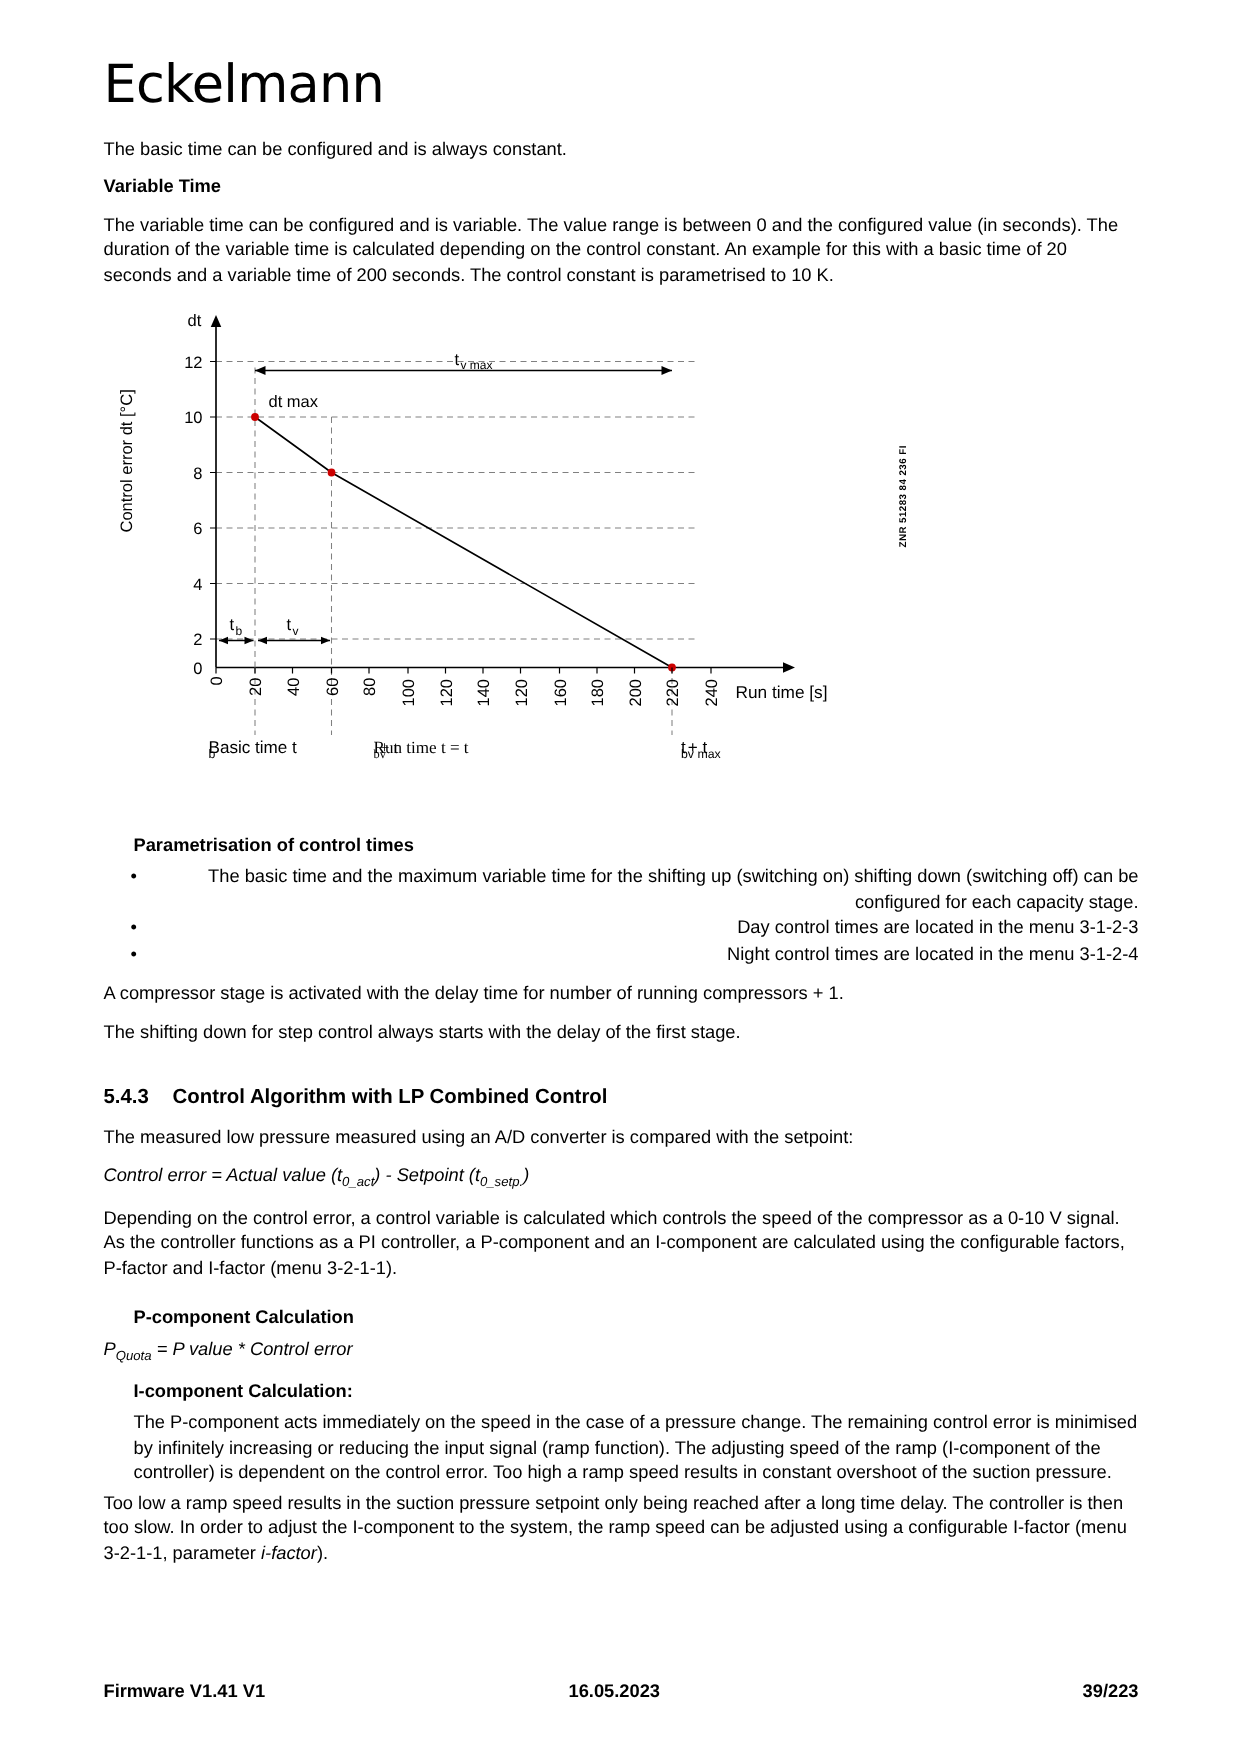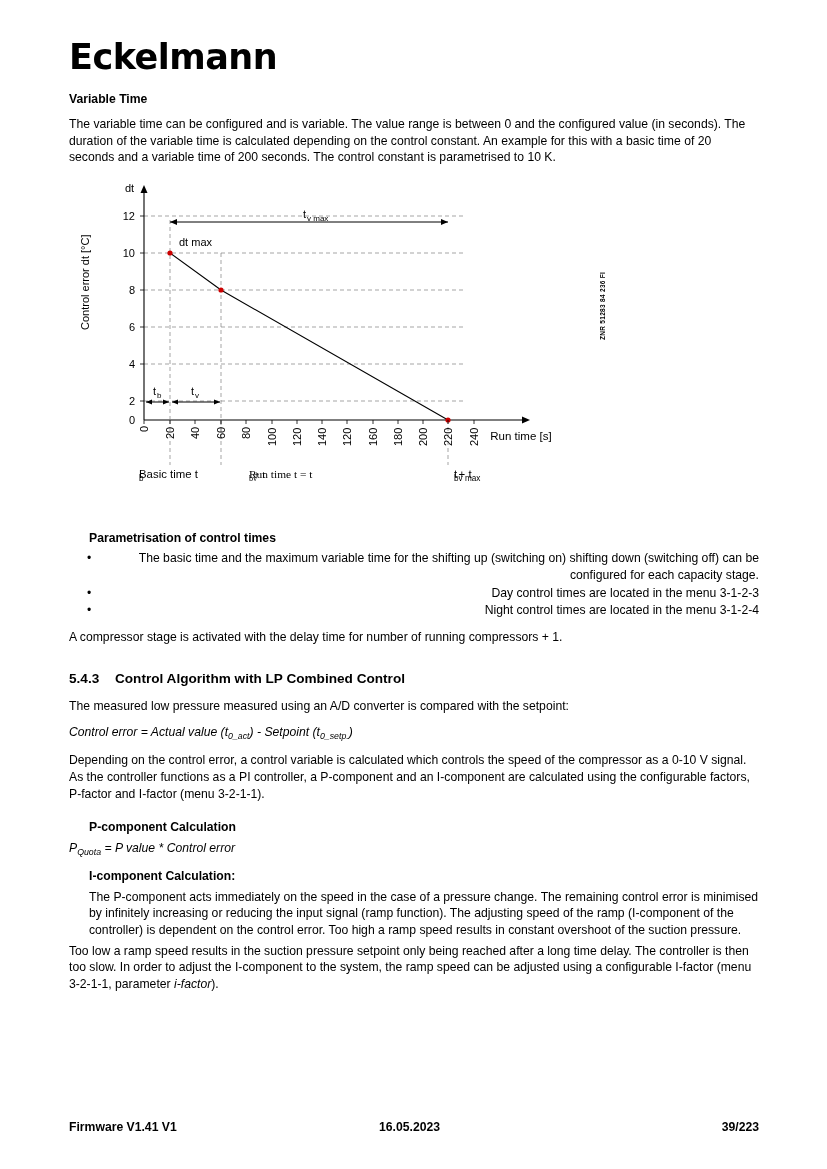--- a/index.html
+++ b/index.html
@@ -19,21 +19,21 @@
     overflow: hidden;
   }
   .content {
     position: absolute;
     left: 69px;
     top: 0;
     width: 690px;
   }
   .brand {
     font-family: "DejaVu Sans", sans-serif;
-    font-weight: bold;
+    font-weight: normal;
     font-size: 35px;
     letter-spacing: -0.5px;
     color: #000;
     margin-top: 38px;
     margin-bottom: 0;
     line-height: 1.1;
   }
   p {
     margin: 0 0 9px 0;
     font-size: 12.2px;
@@ -123,20 +123,21 @@
 <body>
 
 <div class="page">
 
   <div class="content">
 
     <div class="brand">Eckelmann</div>
 
     <div class="spacer-14"></div>
 
+    <p>The basic time can be configured and is always constant.</p>
 
     <p class="bold">Variable Time</p>
 
     <p>The variable time can be configured and is variable. The value range is between 0 and the configured value (in seconds). The duration of the variable time is calculated depending on the control constant. An example for this with a basic time of 20 seconds and a variable time of 200 seconds. The control constant is parametrised to 10 K.</p>
 
     <div class="chart-wrap">
 
       <div class="ylabel">Control error dt [°C]</div>
       <div class="sidecode">ZNR 51283 84 236 FI</div>
 
@@ -262,20 +263,21 @@
 
     <p class="bold tight">Parametrisation of control times</p>
 
     <ul class="bullets">
       <li>The basic time and the maximum variable time for the shifting up (switching on) shifting down (switching off) can be configured for each capacity stage.</li>
       <li>Day control times are located in the menu 3-1-2-3</li>
       <li>Night control times are located in the menu 3-1-2-4</li>
     </ul>
 
     <p>A compressor stage is activated with the delay time for number of running compressors + 1.</p>
+    <p>The shifting down for step control always starts with the delay of the first stage.</p>
 
     <h3 class="sect">
       <span class="sect-num">5.4.3</span><span>Control Algorithm with LP Combined Control</span>
     </h3>
 
     <p>The measured low pressure measured using an A/D converter is compared with the setpoint:</p>
 
     <p class="italic"><span>Control error = Actual value (t</span><sub>0_act</sub><span>) - Setpoint (t</span><sub>0_setp.</sub><span>)</span></p>
 
     <p>Depending on the control error, a control variable is calculated which controls the speed of the compressor as a 0-10 V signal. As the controller functions as a PI controller, a P-component and an I-component are calculated using the configurable factors, P-factor and I-factor (menu 3-2-1-1).</p>

